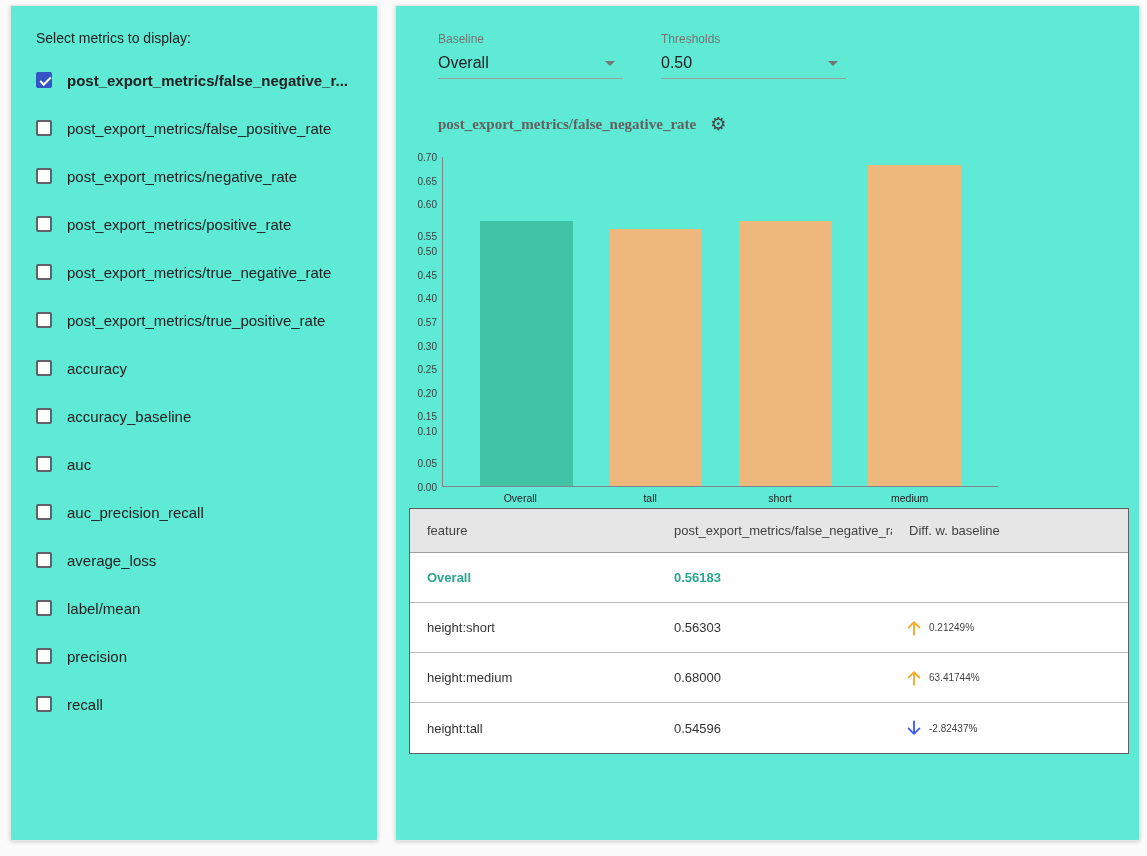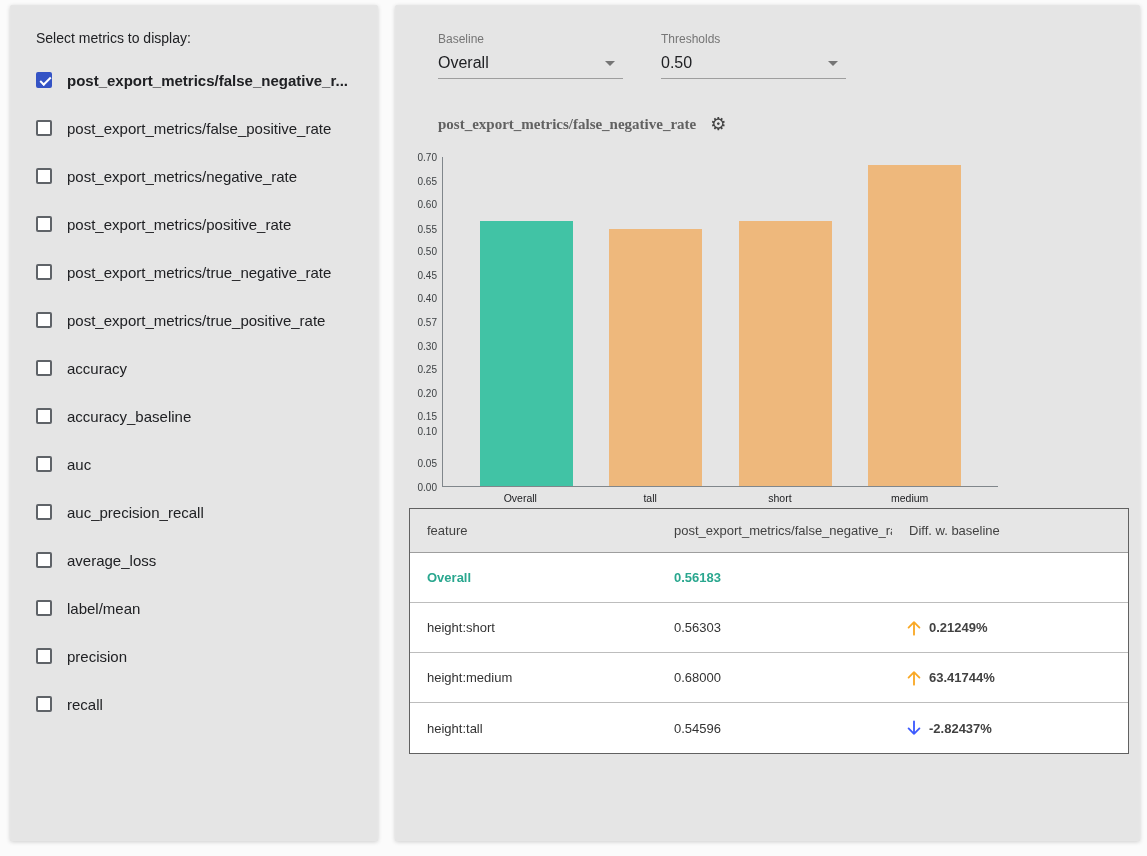--- a/index.html
+++ b/index.html
@@ -5,21 +5,21 @@
   * { box-sizing: border-box; margin: 0; padding: 0; }
   html,body { width:1147px; height:856px; }
   body {
     font-family: "Liberation Sans", sans-serif;
     background:#fbfbfb;
     color:#202124;
     overflow:hidden;
   }
   .page { position:relative; width:1147px; height:856px; }
   .card {
-    position:absolute; top:5px; background:#e5e5e5;
+    position:absolute; top:5px; background:#5eead4;
     border:1px solid #e6e6e6;
     box-shadow:0 1px 4px rgba(0,0,0,0.18);
     border-radius:2px;
   }
   .left-card { left:10px; width:368px; height:836px; padding:24px 0 0 25px; }
   .right-card { left:395px; width:745px; height:836px; }
 
   
   .panel-title { font-size:14px; color:#202124; }
   .metrics-list { margin-top:10px; }
@@ -88,21 +88,21 @@
   .th { font-size:13px; color:#424242; padding-left:17px; white-space:nowrap; overflow:hidden; }
   .trow {
     display:grid; grid-template-columns:247px 235px 238px;
     align-items:center; height:50px; border-bottom:1px solid #bdbdbd;
   }
   .trow:last-child { border-bottom:none; }
   .tcell { font-size:13px; color:#333; padding-left:17px; }
   .trow.highlight .tcell { color:var(--teal-text); font-weight:bold; }
   .tcell.diff { display:flex; align-items:center; gap:5px; padding-left:12px; }
   .arrow { display:inline-flex; }
-  .diff-text { font-size:13px; color:#424242;font-weight:bold; }
+  .diff-text { font-size:10px; color:#424242; }
 </style>
 </head>
 <body>
 
 <div class="page">
 
   <div class="card left-card">
     <div class="panel-title">Select metrics to display:</div>
     <div class="metrics-list">
         <div class="metric-item">
@@ -194,21 +194,21 @@
           <span class="ytick" style="top: 306.429px;">0.05</span>
           <span class="ytick" style="top: 274px; margin-left: 7px;">0.10</span>
           <span class="ytick" style="top: 259.286px;">0.15</span>
           <span class="ytick" style="top: 235.714px;">0.20</span>
           <span class="ytick" style="top: 212.143px;">0.25</span>
           <span class="ytick" style="top: 188.571px;">0.30</span>
           <span class="ytick" style="top: 165px;">0.57</span>
           <span class="ytick" style="top: 141.429px;">0.40</span>
           <span class="ytick" style="top: 117.857px;">0.45</span>
           <span class="ytick" style="top: 94.2857px;">0.50</span>
-          <span class="ytick" style="top: 72px;">0.55</span>
+          <span class="ytick" style="top: 79px;">0.55</span>
           <span class="ytick" style="top: 47.1429px;">0.60</span>
           <span class="ytick" style="top: 23.5714px;">0.65</span>
           <span class="ytick" style="top: 0px;">0.70</span>
         </div>
       <div class="plot">
         <div class="bars">
             <div class="bar" style="height: 264.863px; background: rgb(65, 195, 165);"></div>
             <div class="bar" style="height: 257.381px; background: rgb(238, 184, 124);"></div>
             <div class="bar" style="height: 265.428px; background: rgb(238, 184, 124);"></div>
             <div class="bar" style="height: 320.571px; background: rgb(238, 184, 124);"></div>

